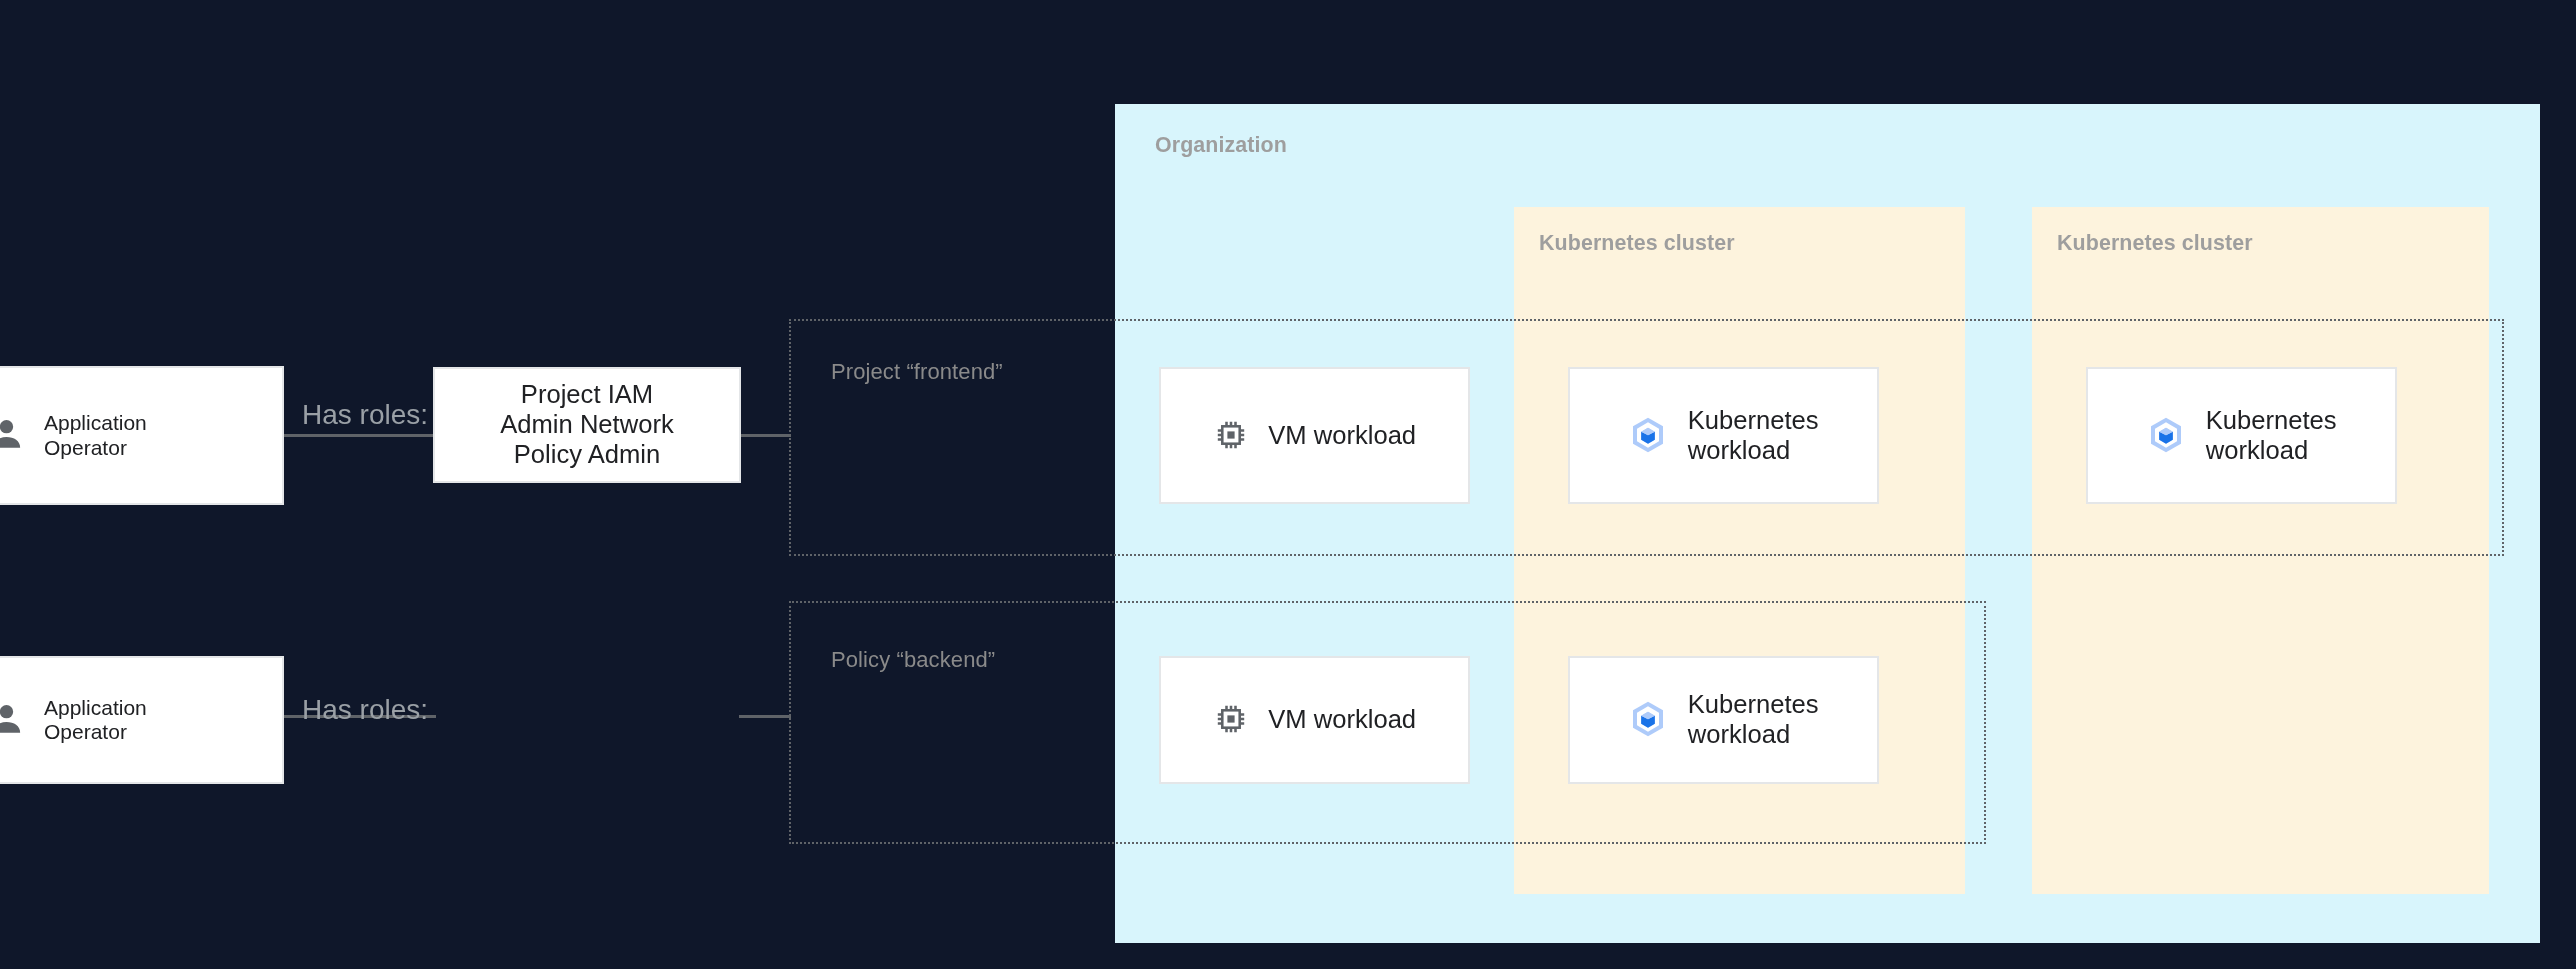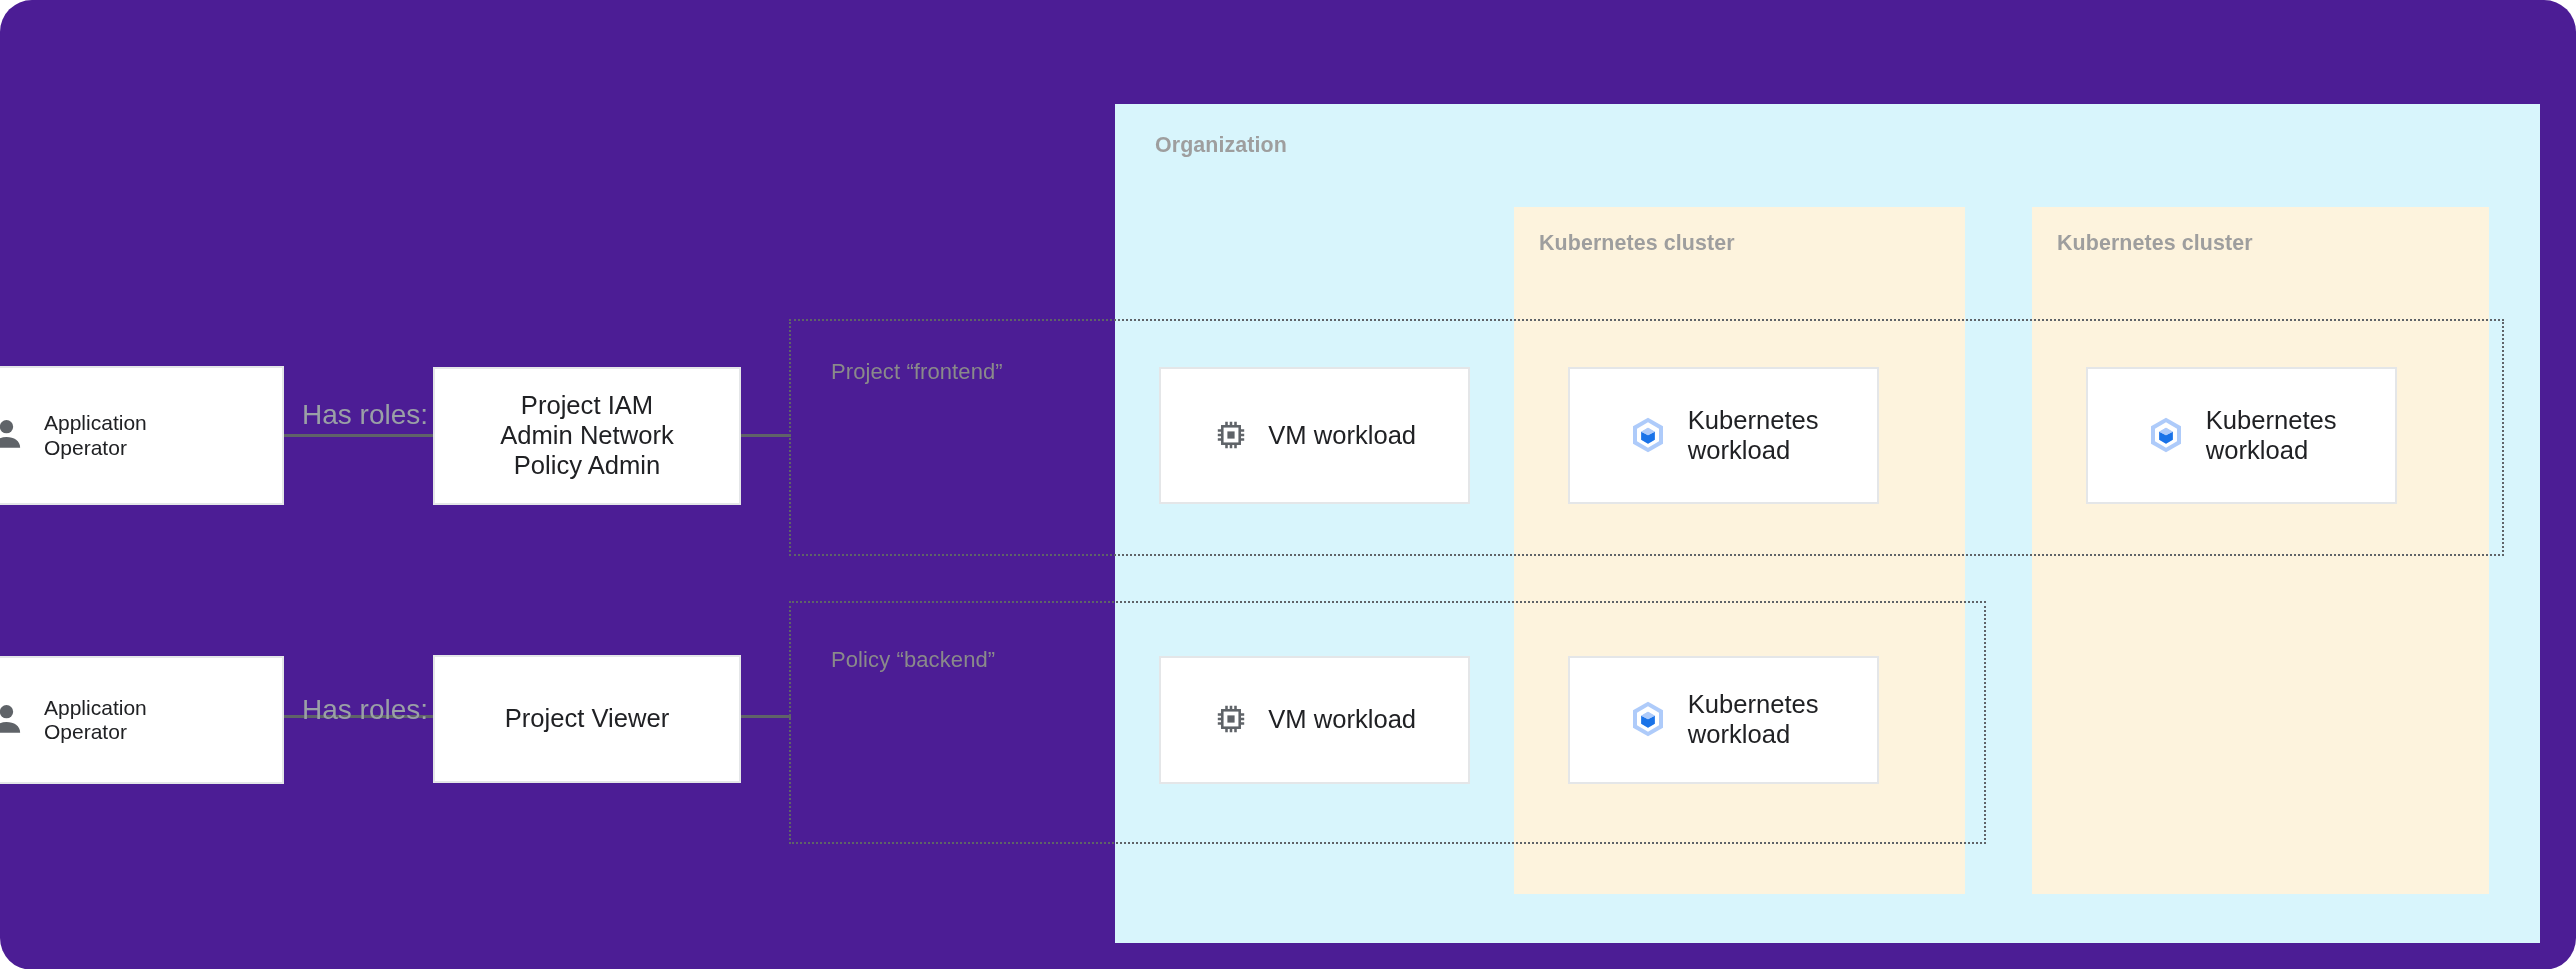--- a/index.html
+++ b/index.html
@@ -1,17 +1,17 @@
 <!DOCTYPE html>
 <html style="font-size:11px"><head>
 <meta charset="utf-8">
 <style>
   html,body{margin:0;padding:0;background:#ffffff;}
   body{font-family:"Liberation Sans","DejaVu Sans",sans-serif;}
-  #stage{position:relative;width:2576px;height:970px;background:#4c1d95;overflow:hidden;border-radius:32px;}
+  #stage{position:relative;width:2576px;height:970px;background:#0f172a;overflow:hidden;}
 
   
   .zone{position:absolute;box-sizing:border-box;}
   .zone-org{background:#d8f5fc;}
   .zone-cluster{background:#fdf3dd;}
   .zone-label{
     position:absolute;
     font-size:21.4px;
     color:#9e9e9e;
     font-weight:700;
@@ -110,21 +110,21 @@
         <svg width="39" height="39" viewBox="0 0 24 24" aria-hidden="true">
           <circle cx="12" cy="7.2" r="4.1" fill="#5f6368"></circle>
           <path d="M3.6 20.2c0-4.2 3.8-6.6 8.4-6.6s8.4 2.4 8.4 6.6z" fill="#5f6368"></path>
         </svg>
       </span>
       <span class="actor-label">Application
 Operator</span>
     </div>
   </div>
 
-  <div class="rect" style="left:433px;top:367px;width:308px;height:138px;">
+  <div class="rect" style="left:433px;top:367px;width:308px;height:116px;">
     <span class="role-label">Project IAM
 Admin Network
 Policy Admin</span>
   </div>
 
   <div class="card" style="left:1159px;top:367px;width:311px;height:137px;">
     <div class="card-inner">
       <span class="icon">
         <svg width="36" height="36" viewBox="0 0 24 24" aria-hidden="true">
           <g fill="none" stroke="#5f6368" stroke-width="1.7">
@@ -182,23 +182,20 @@
         <svg width="39" height="39" viewBox="0 0 24 24" aria-hidden="true">
           <circle cx="12" cy="7.2" r="4.1" fill="#5f6368"></circle>
           <path d="M3.6 20.2c0-4.2 3.8-6.6 8.4-6.6s8.4 2.4 8.4 6.6z" fill="#5f6368"></path>
         </svg>
       </span>
       <span class="actor-label">Application
 Operator</span>
     </div>
   </div>
 
-  <div class="rect" style="left:433px;top:655px;width:308px;height:128px;">
-    <span class="role-label">Project Viewer</span>
-  </div>
 
   <div class="card" style="left:1159px;top:656px;width:311px;height:128px;">
     <div class="card-inner">
       <span class="icon">
         <svg width="36" height="36" viewBox="0 0 24 24" aria-hidden="true">
           <g fill="none" stroke="#5f6368" stroke-width="1.7">
             <rect x="6.2" y="6.2" width="11.6" height="11.6"></rect>
             <path d="M9 3.2v3M12 3.2v3M15 3.2v3M9 17.8v3M12 17.8v3M15 17.8v3M3.2 9h3M3.2 12h3M3.2 15h3M17.8 9h3M17.8 12h3M17.8 15h3"></path>
           </g>
           <rect x="9.6" y="9.6" width="4.8" height="4.8" fill="#5f6368"></rect>

